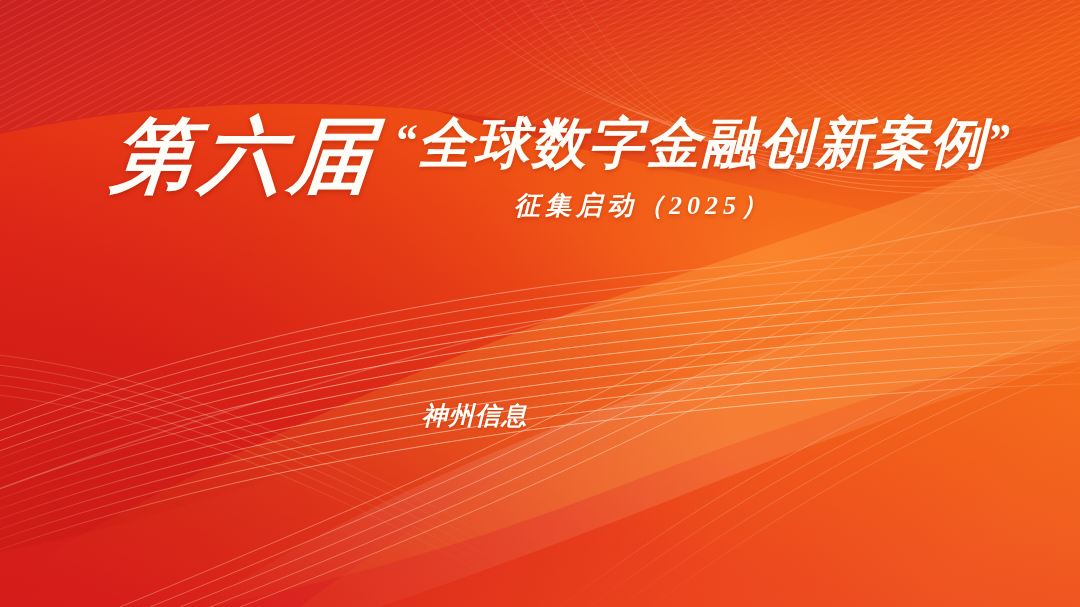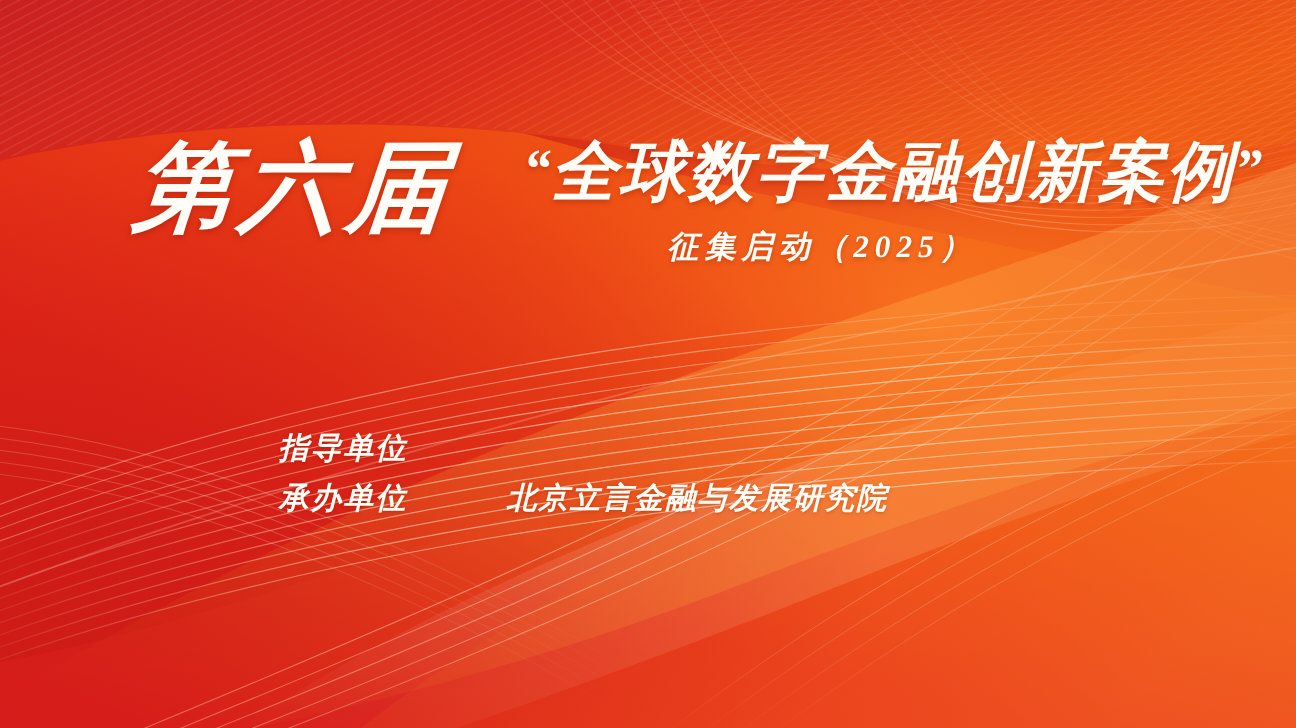--- a/index.html
+++ b/index.html
@@ -47,21 +47,21 @@
     font-weight: 700;
     font-style: italic;
     letter-spacing: 7px;
     color: #fffdf8;
     text-shadow: 0 2px 5px rgba(120, 12, 0, .35);
     white-space: nowrap;
     transform: skewX(-5deg);
   }
   .title-block {
     position: absolute;
-    left: 436px;
+    left: 394px;
     top: 0px;
     width: 620px;
   }
   .main-title {
     font-family: "Liberation Serif", "DejaVu Serif", serif;
     font-size: 55px;
     line-height: 66px;
     font-weight: 700;
     font-style: italic;
     letter-spacing: 2px;
@@ -335,22 +335,21 @@
 
       <div class="title-block">
         <div class="main-title"><span class="qm">“</span><span>全球数字金融创新案例</span><span class="qm">”</span></div>
 
         <div class="sub-title">征集启动（2025）</div>
       </div>
     </div>
 
     <div class="credits">
       <div class="credit-row">
-        <span class="credit-label">指导单位</span>
       </div>
       <div class="credit-row">
-        <span class="credit-label">承办单位</span>
-        <span class="credit-value">北京立言金融与发展研究院</span>
+        <span class="credit-label"></span>
+        <span class="credit-value">神州信息</span>
       </div>
     </div>
 
   </div>
 </div>
 
 </body></html>

